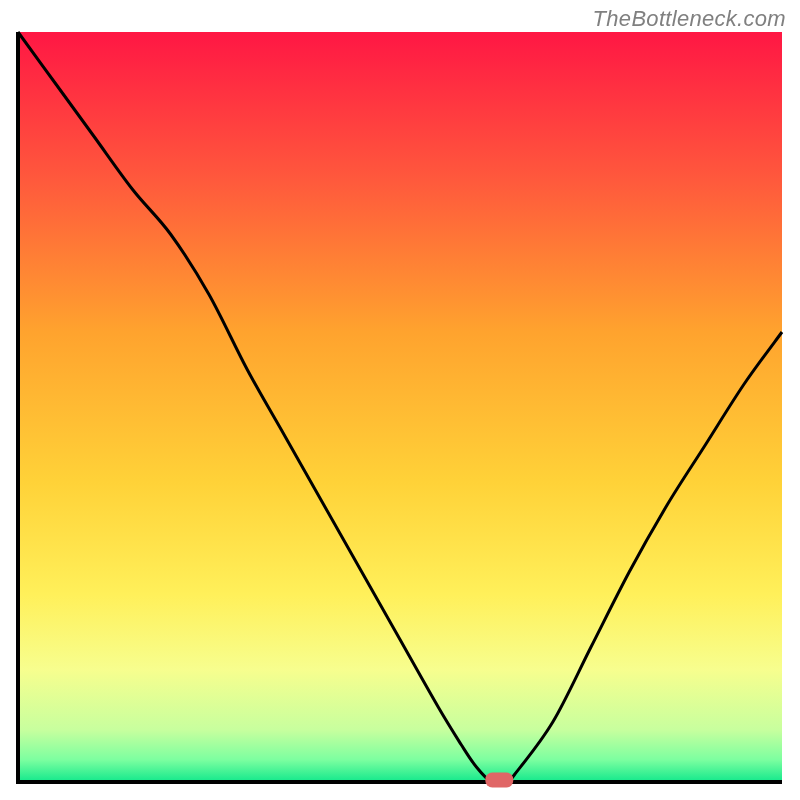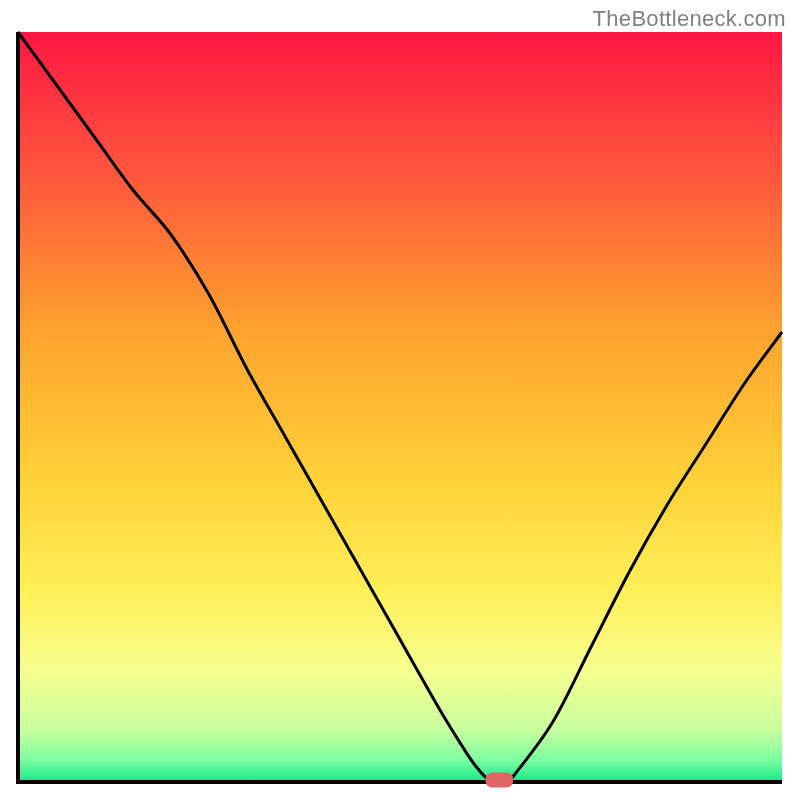--- a/index.html
+++ b/index.html
@@ -18,20 +18,21 @@
   }
   .watermark {
     position: absolute;
     top: 6px;
     right: 14px;
     color: #808080;
     font-size: 22px;
     font-weight: 400;
     letter-spacing: 0.3px;
     z-index: 3;
+    font-style: italic;
   }
   svg {
     display: block;
   }
 </style>
 </head>
 <body>
 
 <div class="chart-wrap">
   <div class="watermark">TheBottleneck.com</div>

